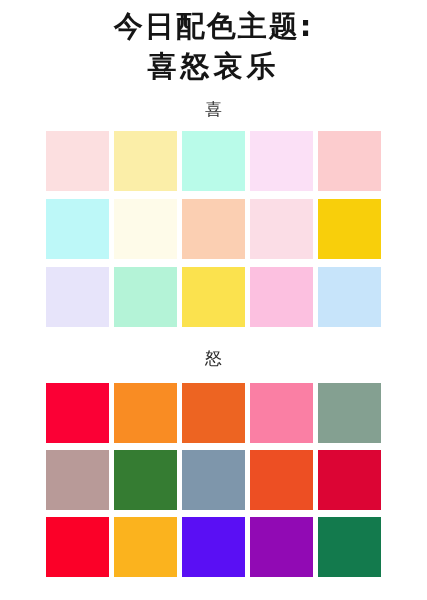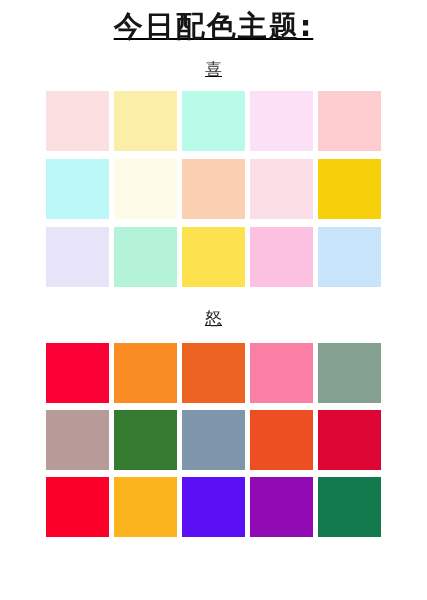--- a/index.html
+++ b/index.html
@@ -13,21 +13,20 @@
     overflow: hidden;
     font-family: "Liberation Sans", "DejaVu Sans", sans-serif;
     -webkit-font-smoothing: antialiased;
   }
   .page {
     position: relative;
     width: 427px;
     height: 460px;
     background: #ffffff;
     box-sizing: border-box;
-    text-decoration: underline;
   }
 
   
   .title-block {
     padding-top: 6px;
     text-align: center;
     user-select: none;
   }
   .title-line {
     display: block;
@@ -83,20 +82,21 @@
     row-gap: 7px;
   }
 </style>
 </head>
 <body>
 
 <div class="page">
 
   <div class="title-block">
     <span class="title-line l1">今日配色主题:</span>
+    <span class="title-line l2">喜怒哀乐</span>
   </div>
 
   <div class="section section-joy">
     <div class="section-label">喜</div>
     <div class="swatch-grid">
       <span class="swatch" style="background:#fcdfe0;"></span>
       <span class="swatch" style="background:#fbeea8;"></span>
       <span class="swatch" style="background:#b9fbe9;"></span>
       <span class="swatch" style="background:#fbe0f6;"></span>
       <span class="swatch" style="background:#fcccce;"></span>

